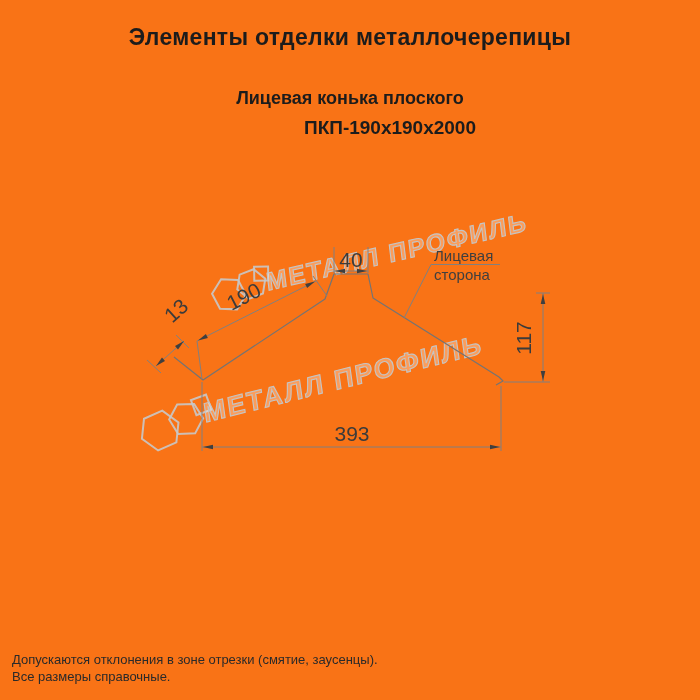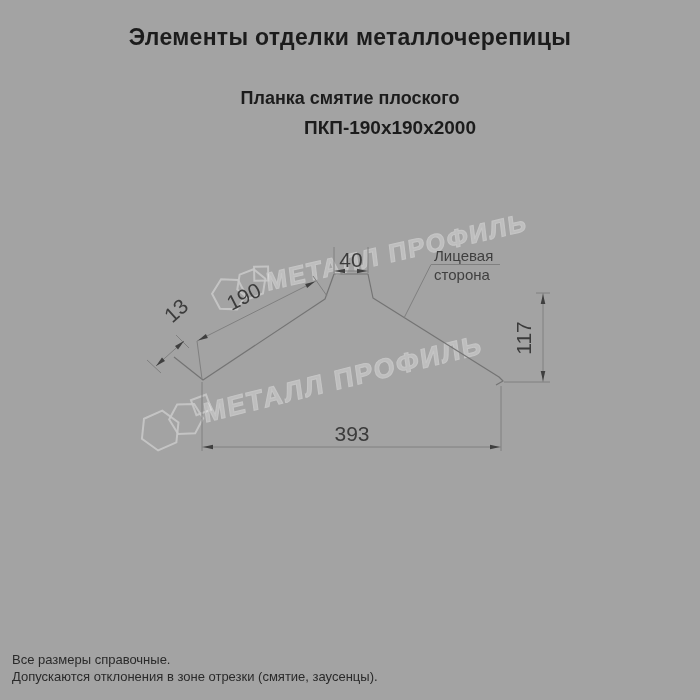--- a/index.html
+++ b/index.html
@@ -1,17 +1,17 @@
 <!DOCTYPE html>
 <html><head>
 <meta charset="utf-8">
 <style>
   html,body{margin:0;padding:0;background:#fff;}
   .page{
-    position:relative;width:700px;height:700px;background:#a3a3a3;overflow:hidden;
+    position:relative;width:700px;height:700px;background:#f97316;overflow:hidden;
     font-family:"Liberation Sans","DejaVu Sans",sans-serif;
   }
   .title{
     position:absolute;top:24px;left:0;width:700px;text-align:center;
     font-size:23px;font-weight:bold;color:#1c1c1c;letter-spacing:0.3px;
   }
   .subtitle{
     position:absolute;top:88px;left:0;width:700px;text-align:center;
     font-size:18px;font-weight:bold;color:#1c1c1c;
   }
@@ -34,21 +34,21 @@
     font-family:"Liberation Sans","DejaVu Sans",sans-serif;font-weight:bold;
     fill:#ffffff;fill-opacity:0.3;stroke:#c5c5c5;stroke-width:1.1;letter-spacing:2px;
   }
 </style>
 </head>
 <body>
 
 <div class="page">
 
   <div class="title">Элементы отделки металлочерепицы</div>
-  <div class="subtitle">Планка смятие плоского</div>
+  <div class="subtitle">Лицевая конька плоского</div>
   <div class="model">ПКП-190х190х2000</div>
 
   <svg class="draw" width="700" height="700" viewBox="0 0 700 700">
 
     <g>
       <g transform="translate(213,296) rotate(-13)">
         <g>
           <polygon class="wm-shape" points="17,0 8.5,14.72 -8.5,14.72 -17,0 -8.5,-14.72 8.5,-14.72" transform="translate(16,2) rotate(15)"></polygon>
           <polygon class="wm-shape" points="15,0 7.5,12.99 -7.5,12.99 -15,0 -7.5,-12.99 7.5,-12.99" transform="translate(40,-3) rotate(-8)"></polygon>
           <rect class="wm-shape" x="-7" y="-7" width="14" height="14" transform="translate(52,-11) rotate(12)"></rect>
@@ -111,17 +111,17 @@
 
     <g>
       <line class="thin" x1="431" y1="264.5" x2="500" y2="264.5"></line>
       <line class="thin" x1="431" y1="264.5" x2="404" y2="318"></line>
       <text class="lbltxt" x="434" y="261">Лицевая</text>
       <text class="lbltxt" x="434" y="280">сторона</text>
     </g>
   </svg>
 
   <div class="footer">
+    <div>Допускаются отклонения в зоне отрезки (смятие, заусенцы).</div>
     <div>Все размеры справочные.</div>
-    <div>Допускаются отклонения в зоне отрезки (смятие, заусенцы).</div>
   </div>
 
 </div>
 
 </body></html>

